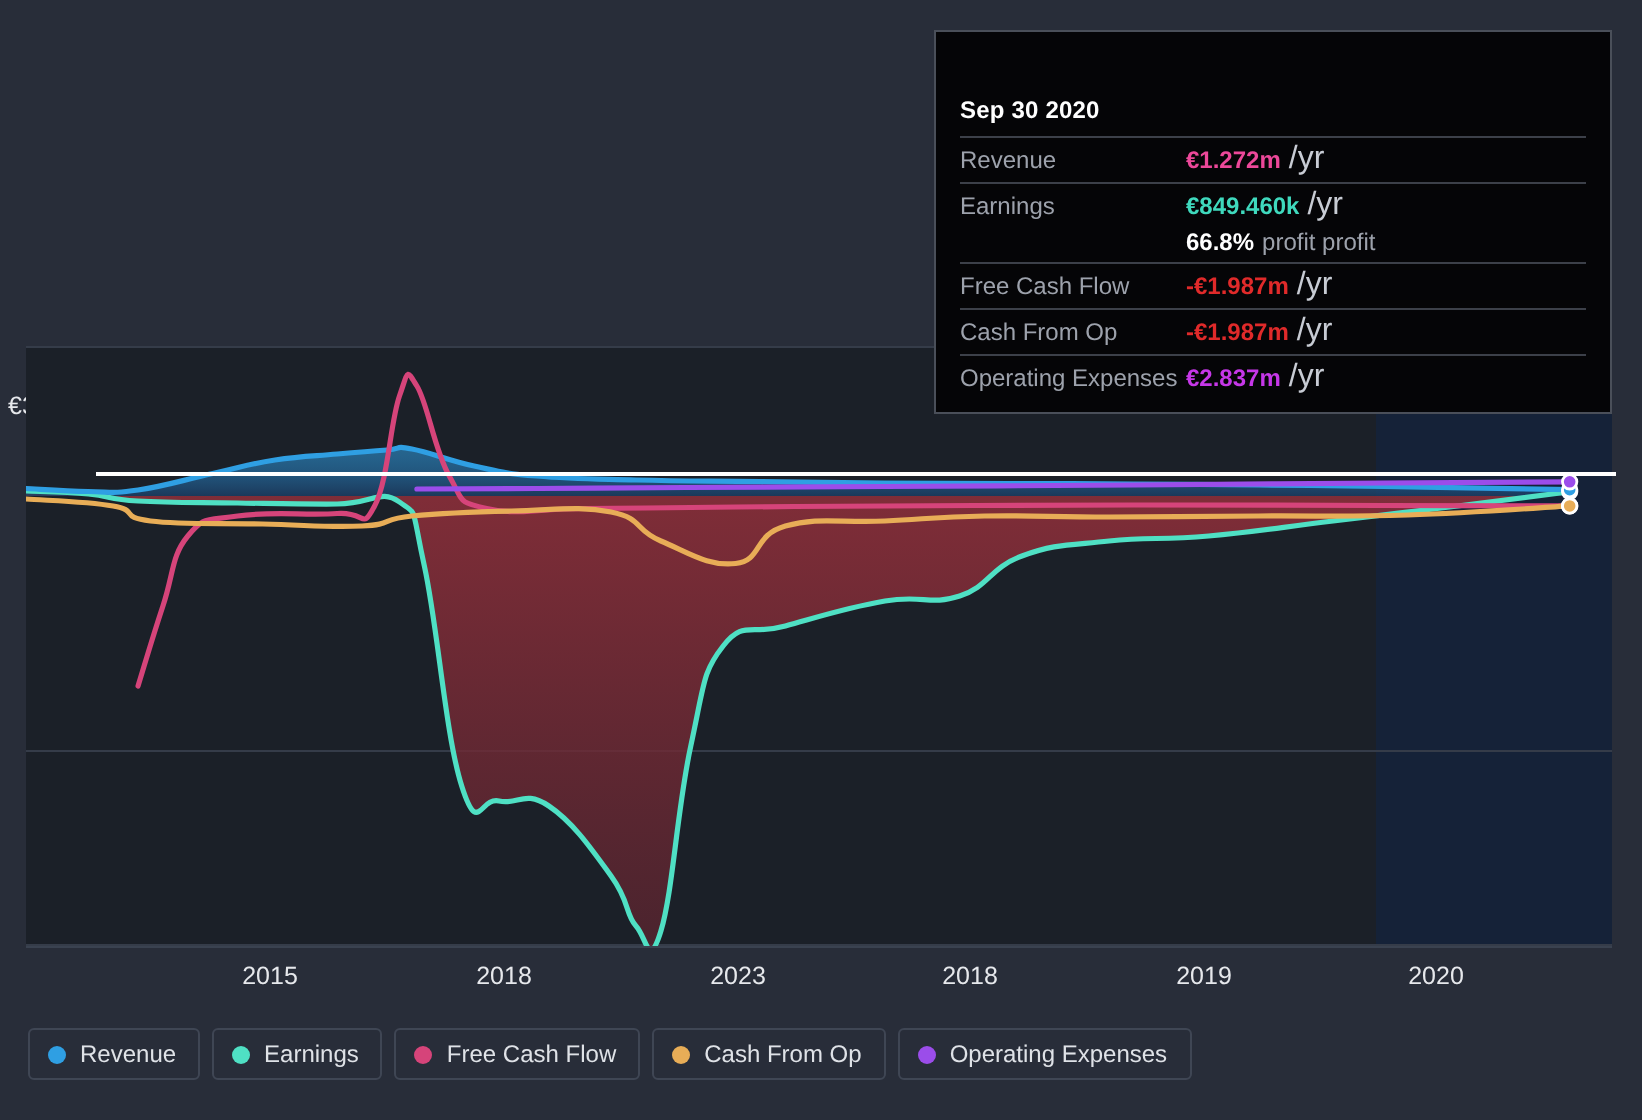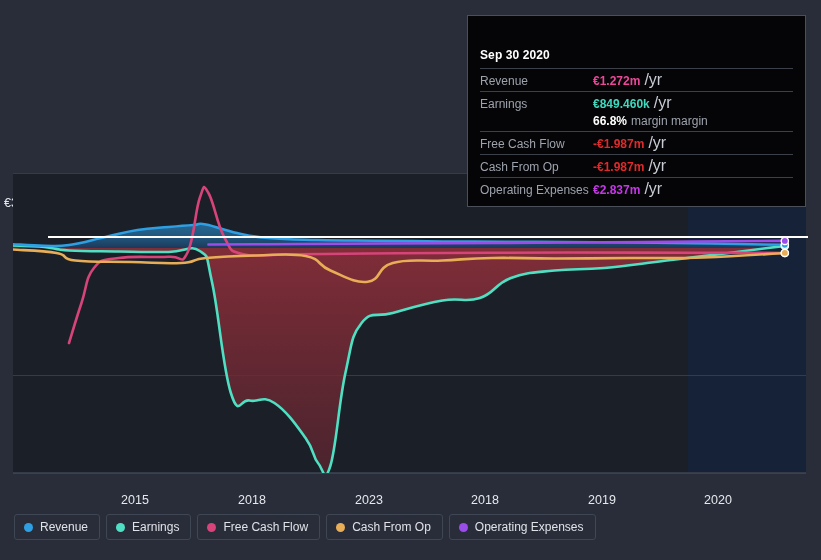--- a/index.html
+++ b/index.html
@@ -81,21 +81,20 @@
     white-space: nowrap;
   }
 
   .x-label {
     position: absolute;
     font-size: 12.5px;
     color: #e6e8ec;
     text-align: center;
     transform: translateX(-50%);
     white-space: nowrap;
-    margin-top: 12px;
   }
 
   .axis-bottom-rule {
     position: absolute;
     left: 13px;
     top: 473px;
     width: 793px;
     height: 1px;
     background: #3a4250;
   }
@@ -257,21 +256,21 @@
           <div class="tt-unit">/yr</div>
         </div>
         <div class="tt-row">
           <div class="tt-label">Earnings</div>
           <div class="tt-value" style="color: rgb(63, 217, 189);">€849.460k</div>
           <div class="tt-unit">/yr</div>
         </div>
         <div class="tt-row sub">
           <div class="tt-label"></div>
           <div class="tt-value" style="color: rgb(255, 255, 255);">66.8%</div>
-          <div class="tt-suffix">margin margin</div>
+          <div class="tt-suffix">profit profit</div>
         </div>
         <div class="tt-row">
           <div class="tt-label">Free Cash Flow</div>
           <div class="tt-value" style="color: rgb(224, 42, 42);">-€1.987m</div>
           <div class="tt-unit">/yr</div>
         </div>
         <div class="tt-row">
           <div class="tt-label">Cash From Op</div>
           <div class="tt-value" style="color: rgb(224, 42, 42);">-€1.987m</div>
           <div class="tt-unit">/yr</div>

